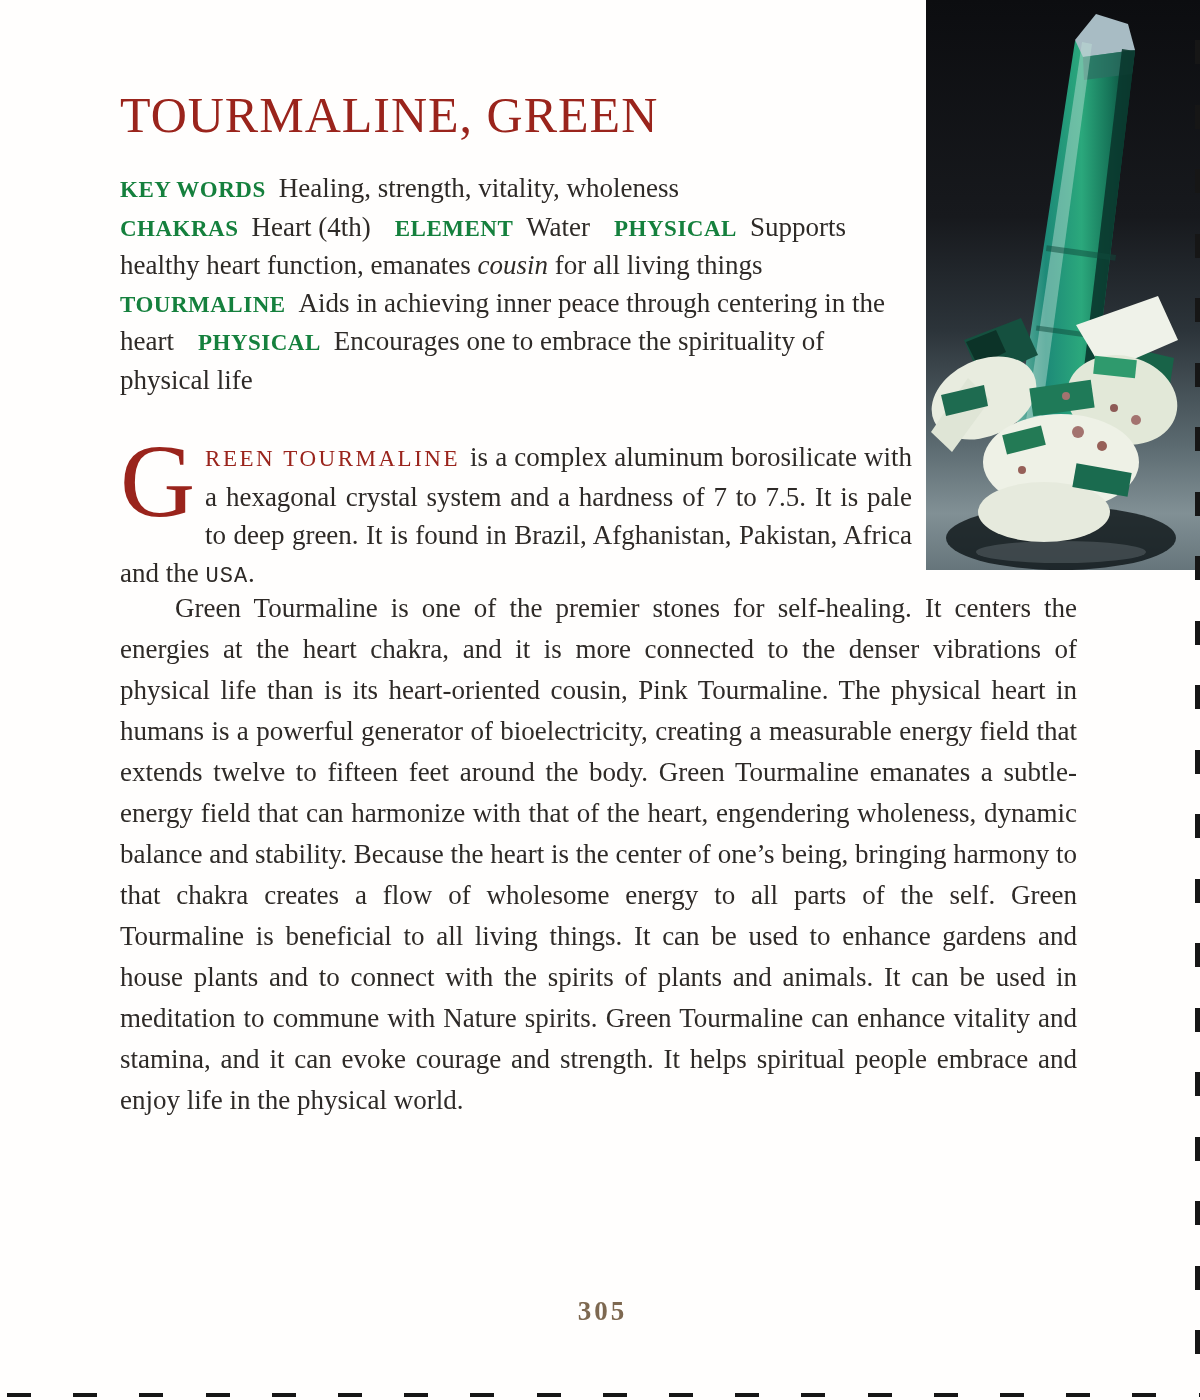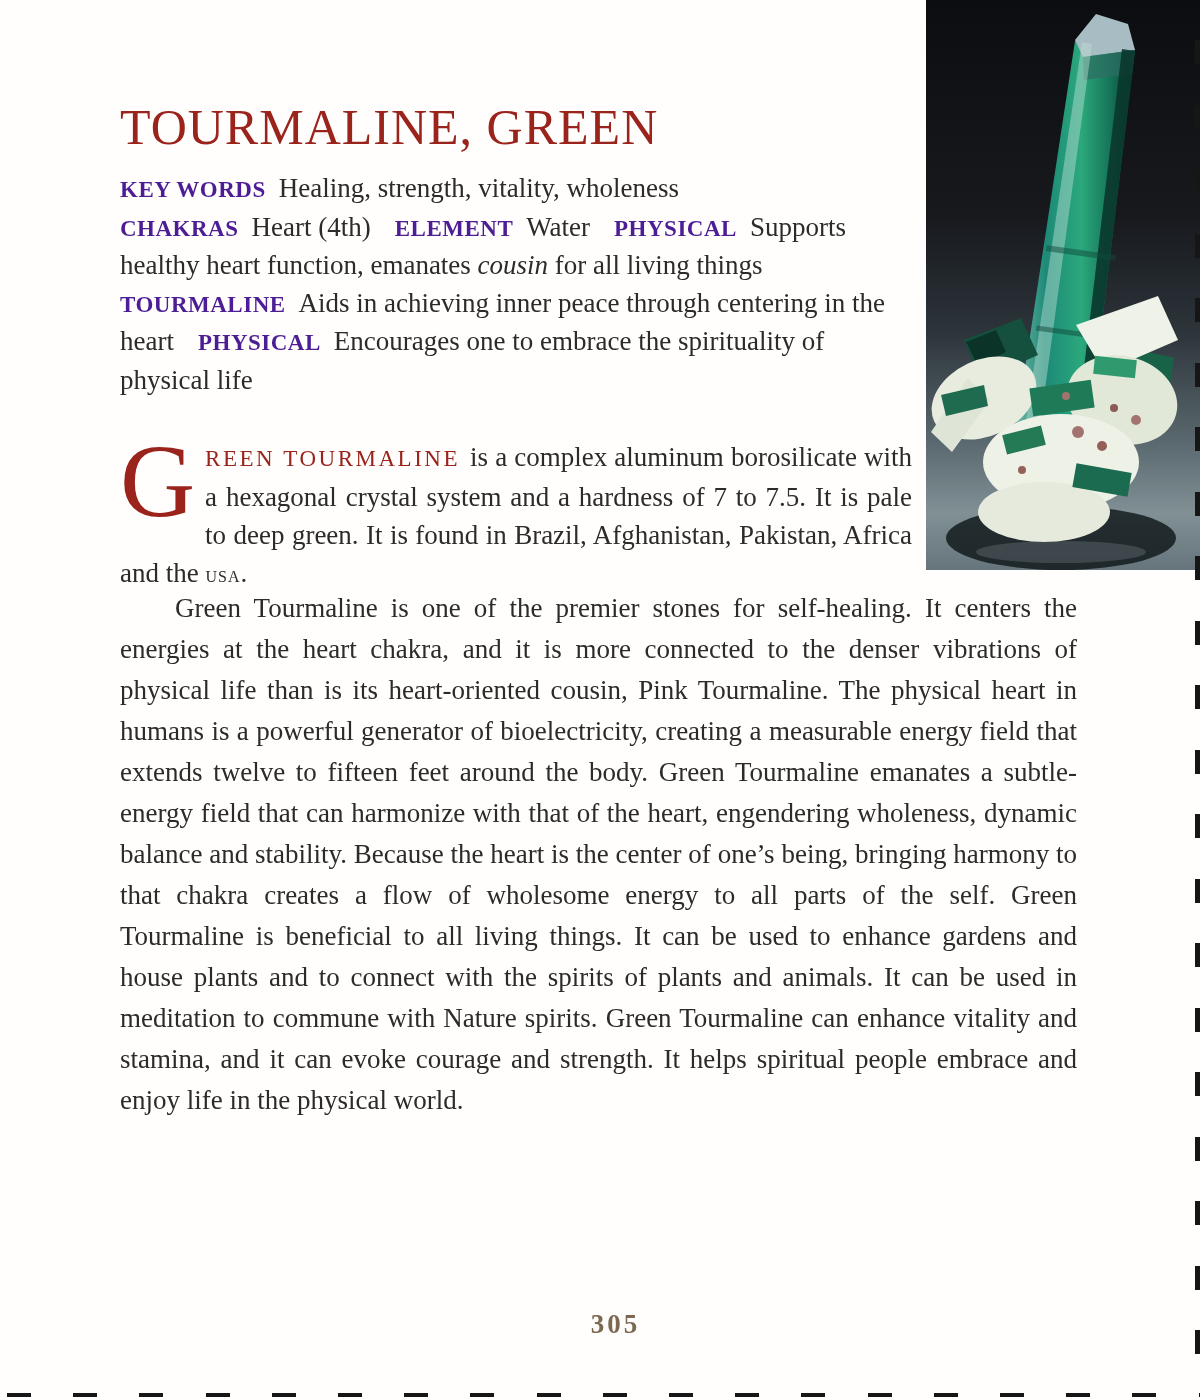--- a/index.html
+++ b/index.html
@@ -1,51 +1,51 @@
 <!DOCTYPE html>
 <html><head>
 <meta charset="utf-8">
 <style>
   html,body{margin:0;padding:0;background:#ffffff;}
   .page{
     position:relative;width:1200px;height:1400px;background:#fffefd;
     overflow:hidden;font-family:"Liberation Serif",serif;color:#2e2a27;
   }
   .title{
-    position:absolute;left:120px;top:98px;margin:0;
+    position:absolute;left:120px;top:86px;margin:0;
     font-size:50px;font-weight:400;letter-spacing:1px;color:#9a241c;
     font-family:"Liberation Serif",serif;white-space:nowrap;
   }
   .attrs{
     position:absolute;left:120px;top:170px;width:795px;
     font-size:27px;line-height:37.5px;text-align:left;
   }
   .attr-line{margin:0;}
   .attr-label{
-    font-weight:700;color:#4c1d95;font-size:23px;letter-spacing:.5px;
+    font-weight:700;color:#15803d;font-size:23px;letter-spacing:.5px;
     margin-right:13px;
   }
   .gap{display:inline-block;width:24px;}
   .intro{
     position:absolute;left:120px;top:438px;width:792px;margin:0;
     font-size:27px;line-height:38px;text-align:justify;
   }
   .dropcap{
     float:left;font-size:104px;line-height:80px;padding-top:3px;
     margin-right:10px;color:#9a241c;
   }
   .lead{color:#9a241c;font-size:23px;letter-spacing:2.5px;margin-right:3px;}
-  .sc{font-size:16px;letter-spacing:1px;}
+  .sc{font-size:22px;letter-spacing:1px;font-family:Liberation Mono, monospace;}
   .bodytext{
     position:absolute;left:120px;top:588px;width:957px;
     font-size:27px;line-height:41px;text-align:justify;
   }
   .bodytext p{margin:0;text-indent:55px;}
   .folio{
-    position:absolute;left:120px;top:1292px;width:957px;margin:17px;
+    position:absolute;left:120px;top:1292px;width:957px;margin:4px;
     text-align:center;font-weight:700;font-size:27px;letter-spacing:3px;
     color:#7d6850;
   }
   .photo{
     position:absolute;left:926px;top:0;width:274px;height:570px;overflow:hidden;
   }
   .rtick{
     position:absolute;right:0;width:5px;height:24px;background:#161616;
   }
   .bdash{

